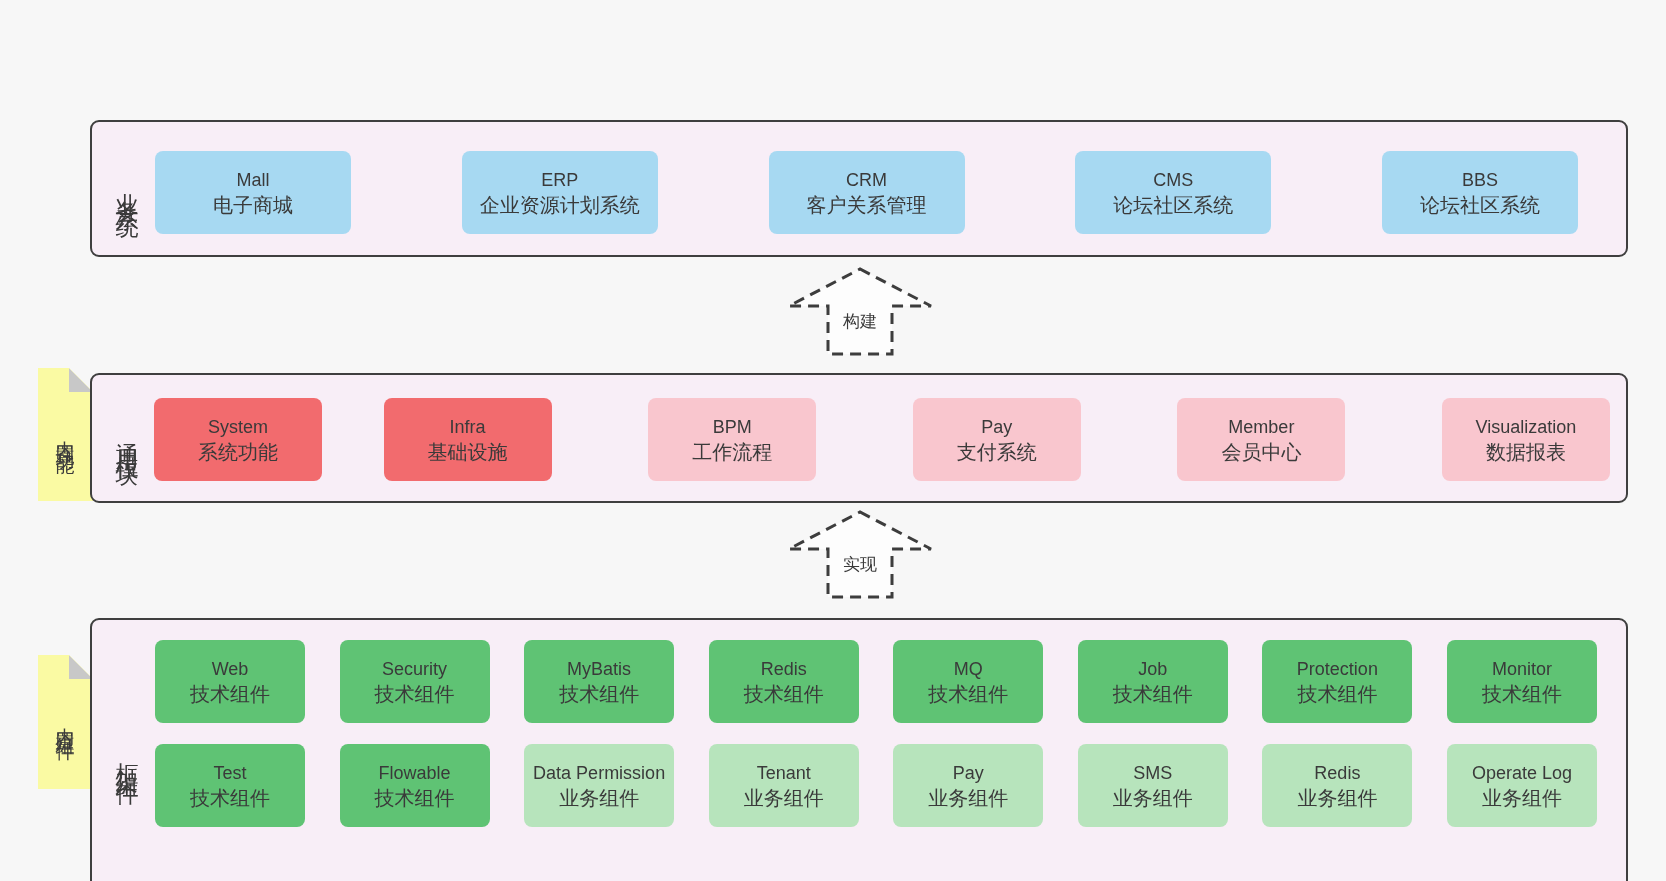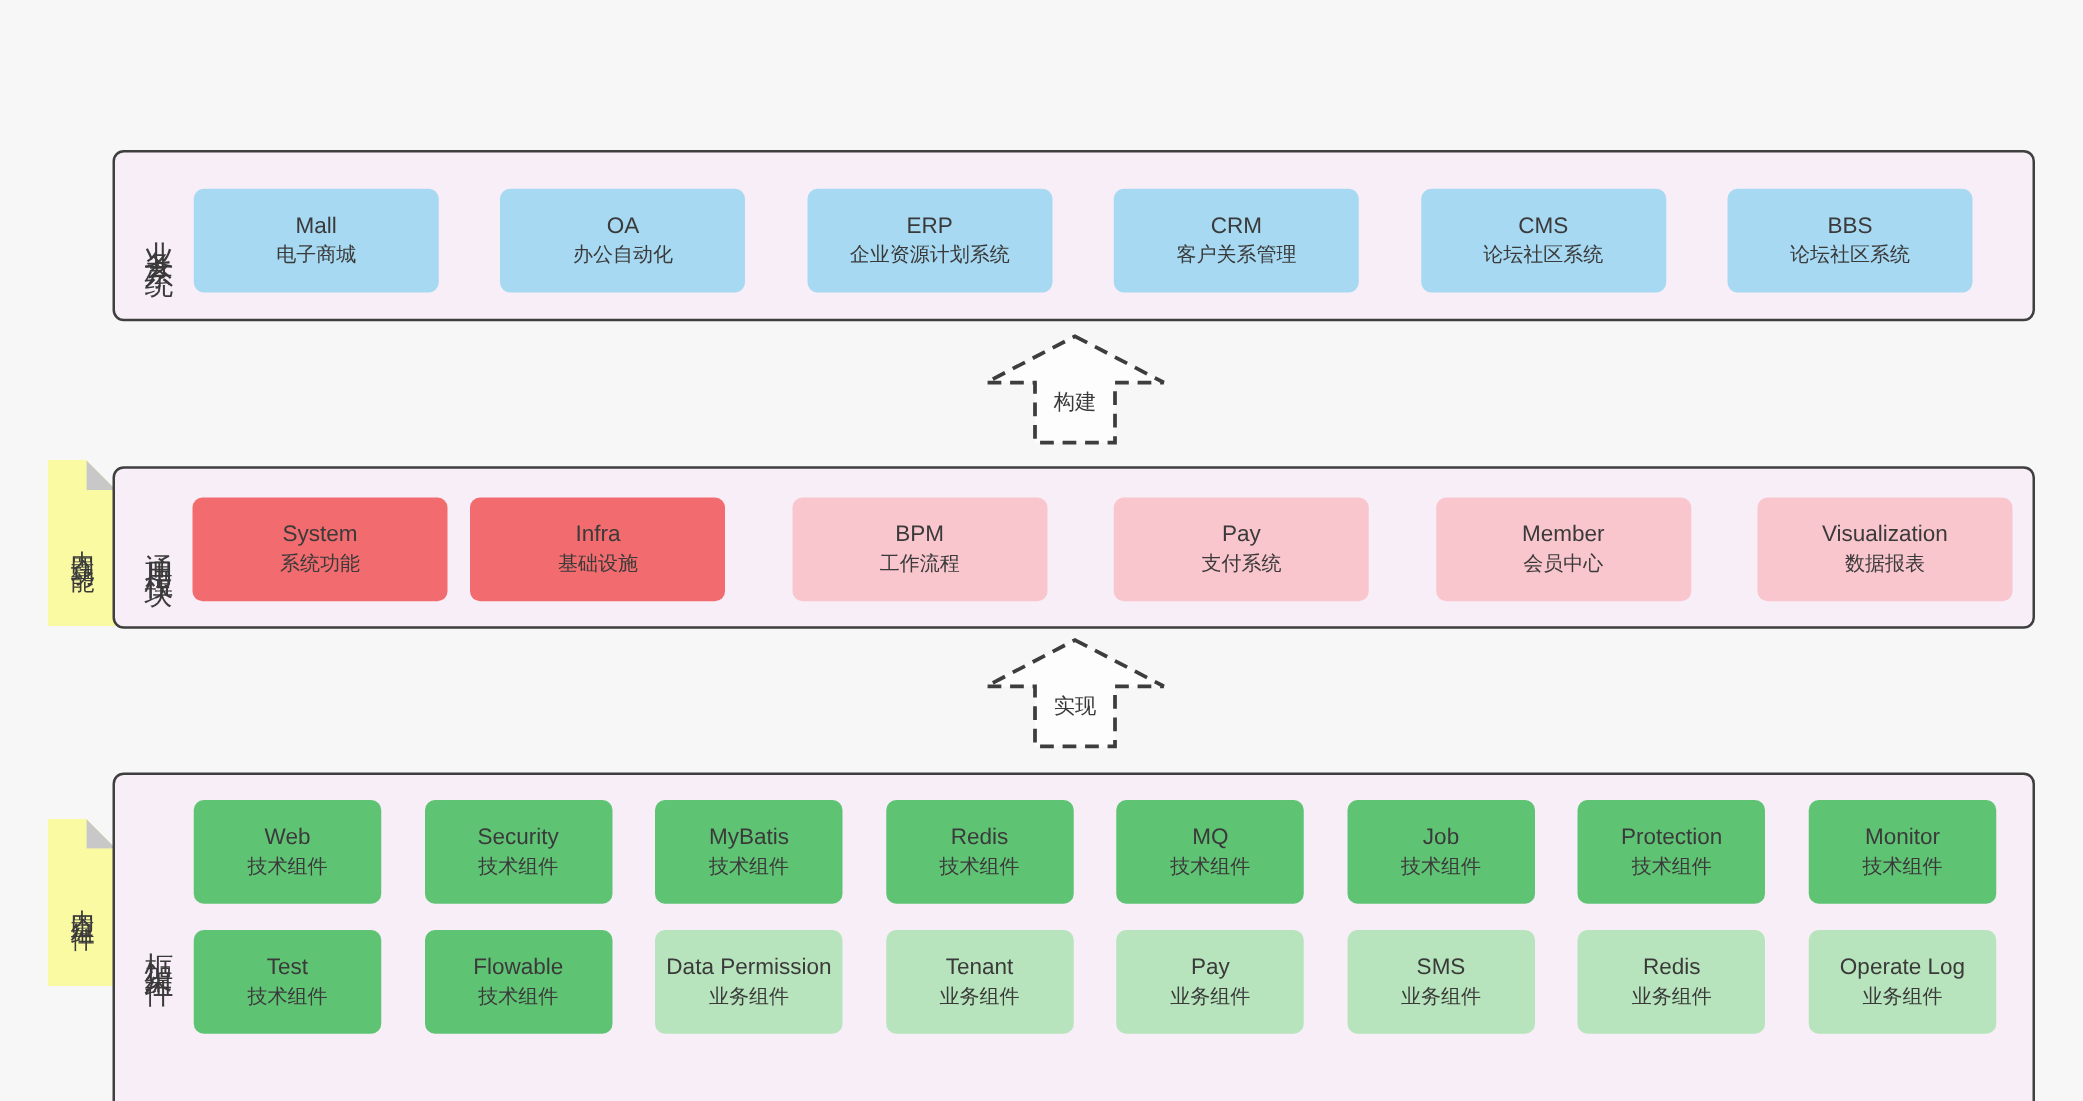--- a/index.html
+++ b/index.html
@@ -56,25 +56,25 @@
     height:83px;
     border-radius:8px;
     display:flex;
     flex-direction:column;
     align-items:center;
     justify-content:center;
     text-align:center;
     padding:2px 6px;
   }
   .box-business{width:196px;}
-  .box-modules{width:204px;}
+  .box-modules{width:168px;}
   .box-comp{width:150px;}
 
   .box-title{font-size:18px;line-height:25px;color:var(--text,#3a3a3a);}
-  .box-sub{font-size:16px;line-height:24px;color:var(--text,#3a3a3a);}
+  .box-sub{font-size:20px;line-height:24px;color:var(--text,#3a3a3a);}
 
   .c-blue{background:var(--blue,#a7d9f2);}
   .c-red{background:var(--red,#f26b6e);}
   .c-pink{background:var(--pink,#f9c6ce);margin-left:35px;}
   .c-green{background:var(--green,#5fc374);}
   .c-lightgreen{background:var(--lightGreen,#b7e4bc);}
 
   
   .tab{
     position:absolute;
@@ -137,24 +137,20 @@
   <div class="panel panel-business">
     <div class="vlabel-col">
       <span class="vlabel">业务系统</span>
     </div>
     <div class="row row-business">
       <div class="box box-business c-blue">
         <div class="box-title">Mall</div>
         <div class="box-sub">电子商城</div>
       </div>
       <div class="box box-business c-blue">
-        <div class="box-title">OA</div>
-        <div class="box-sub">办公自动化</div>
-      </div>
-      <div class="box box-business c-blue">
         <div class="box-title">ERP</div>
         <div class="box-sub">企业资源计划系统</div>
       </div>
       <div class="box box-business c-blue">
         <div class="box-title">CRM</div>
         <div class="box-sub">客户关系管理</div>
       </div>
       <div class="box box-business c-blue">
         <div class="box-title">CMS</div>
         <div class="box-sub">论坛社区系统</div>

